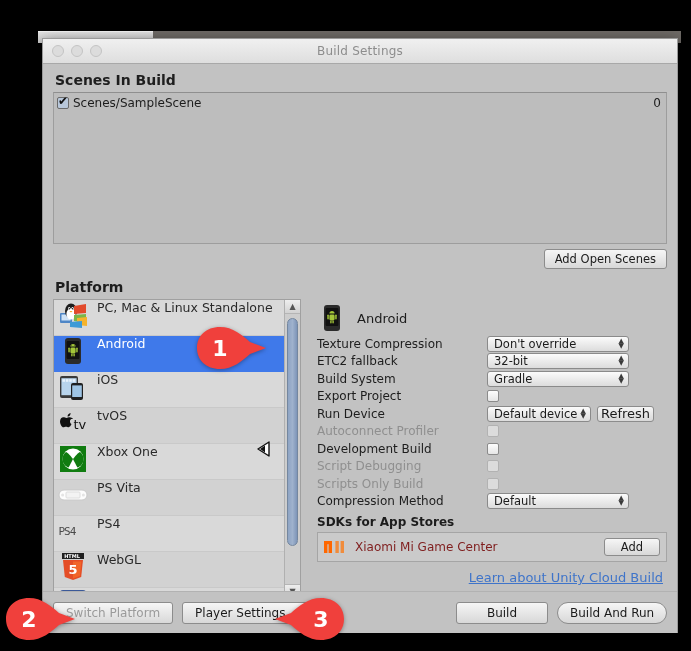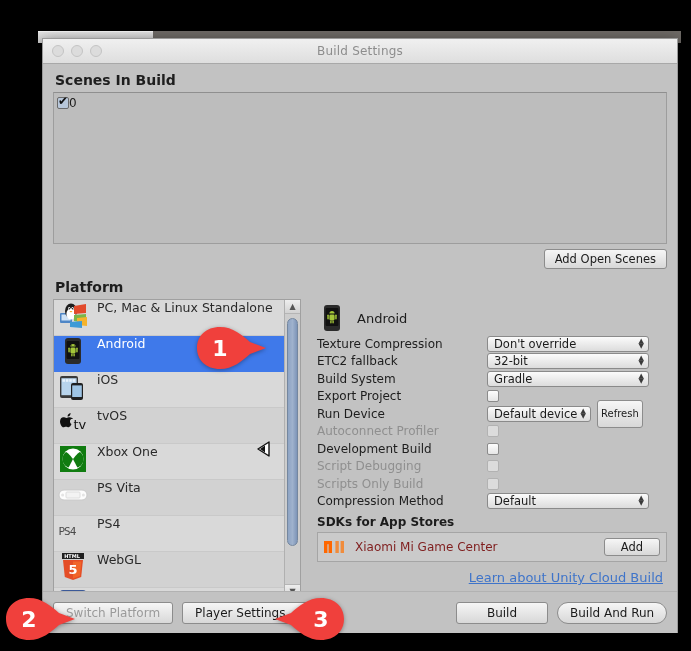--- a/index.html
+++ b/index.html
@@ -85,26 +85,26 @@
   .frow { display:flex; align-items:center; height:17.5px; padding-left:4px; }
   .flabel { font-size:12px; color:#1d1d1d; width:170px; flex:none; }
   .flabel.dim { color:#8f8f8f; }
   .select { height:16px; background:linear-gradient(#fbfbfb,#dcdcdc);
     border:1px solid #8a8a8a; border-radius:3px; font-size:11.5px; color:#1b1b1b;
     display:flex; align-items:center; padding:0 4px 0 6px; cursor:pointer;
     position:relative; }
   .select .sv { flex:1; white-space:nowrap; overflow:hidden; }
   .stepper { display:flex; flex-direction:column; line-height:5px;
     font-size:7px; color:#3a3a3a; margin-left:4px; }
-  .sel-wide { width:162px; }
+  .sel-wide { width:142px; }
   .sel-dev { width:104px; }
   .ckbox { width:12px; height:12px; border:1px solid #8b8b8b; border-radius:2px;
     background:linear-gradient(#fdfdfd,#e6e6e6); cursor:pointer; }
   .ckbox.dim { border-color:#b2b2b2; background:#dcdcdc; }
-  .refresh { height:28px; font-size:10px; padding:0 3px; margin-left:6px; line-height:14px; }
+  .refresh { height:16px; font-size:13px; padding:0 3px; margin-left:6px; line-height:14px; }
 
   .sdk-title { font-size:12px; font-weight:bold; color:#1c1c1c; padding:5px 0 3px 4px; }
   .sdk-box { margin-left:4px; border:1px solid #a5a5a5; background:#cacaca;
     height:30px; display:flex; align-items:center; padding:0 6px; }
   .sdk-name { font-size:12px; color:#7f1d1d; margin-left:9px; flex:1; }
   .sdk-add { height:18px; padding:0 16px; font-size:11.5px; line-height:16px; }
   .cloud-link { text-align:right; padding:5px 4px 0 0; }
   .cloud-link a { font-size:13px; color:#3f74c9; text-decoration:underline; cursor:pointer; }
 
   
@@ -151,20 +151,21 @@
       <div class="title">Build Settings</div>
     </div>
 
     <div class="body">
 
       <div class="sec-label">Scenes In Build</div>
 
       <div class="scenes-box">
         <div class="scene-row">
           <div class="cb on"></div>
+          <div class="scene-name">Scenes/SampleScene</div>
           <div class="scene-idx">0</div>
         </div>
       </div>
 
       <div class="addrow">
         <button class="btn">Add Open Scenes</button>
       </div>
 
       <div class="sec-label">Platform</div>
 

